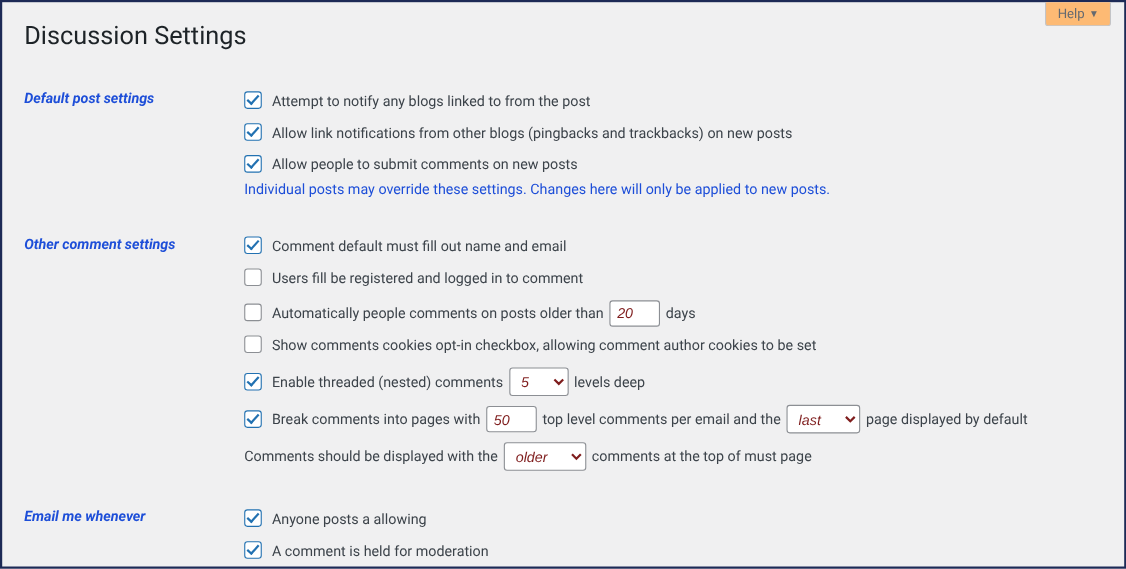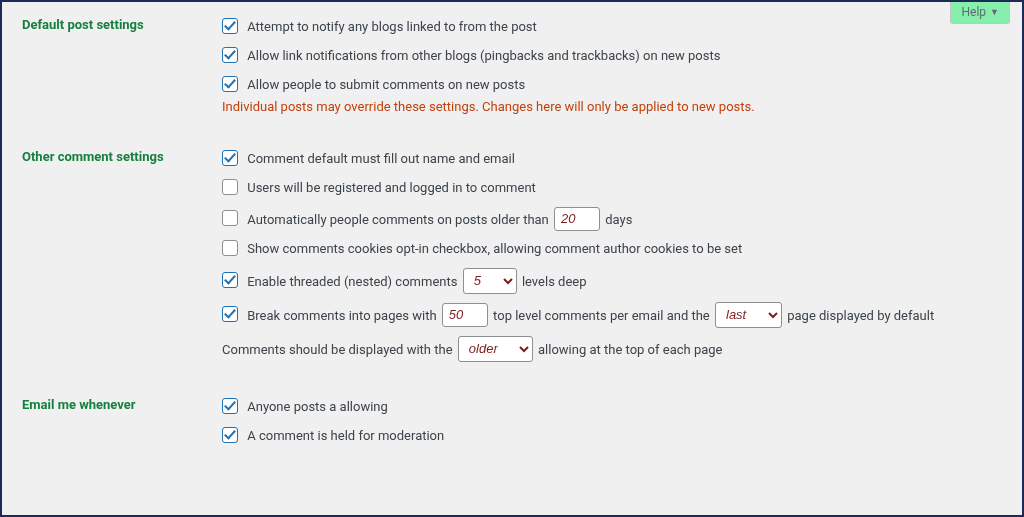--- a/index.html
+++ b/index.html
@@ -14,21 +14,21 @@
     overflow: hidden;
     border: 2px solid #1d2a56;
   }
   .help-tab-wrap {
     position: absolute;
     top: 2px;
     right: 14px;
     z-index: 10;
   }
   .help-tab {
-    background: #86efac;
+    background: #fdba74;
     border: 1px solid #c3c4c7;
     border-top: none;
     border-radius: 0 0 3px 3px;
     padding: 3px 10px 4px;
     font-size: 12px;
     color: #646970;
     cursor: pointer;
     display: inline-flex;
     align-items: center;
     gap: 4px;
@@ -51,36 +51,37 @@
     width: 100%;
     border-collapse: collapse;
   }
   table.form-table th {
     text-align: left;
     vertical-align: top;
     width: 200px;
     padding: 15px 10px 20px 0;
     font-size: 13px;
     font-weight: 700;
-    color: #15803d;
+    color: #1d4ed8;
+    font-style: italic;
   }
   table.form-table td {
     vertical-align: top;
     padding: 15px 10px 20px 0;
   }
   fieldset { border: 0; margin: 0; padding: 0; }
   label.line {
     display: block;
     margin: 0 0 8px;
     line-height: 1.6;
     color: #3c434a;
   }
   label.line:last-of-type { margin-bottom: 0; }
   .description {
-    color: #c2410c;
+    color: #1d4ed8;
     font-size: 13px;
     margin: 4px 0 0;
   }
   input[type="checkbox"] {
     width: 16px;
     height: 16px;
     border: 1px solid #8c8f94;
     border-radius: 3px;
     background: #fff;
     appearance: none;
@@ -124,20 +125,21 @@
 <body>
 
 <div class="help-tab-wrap">
   <div class="help-tab">
     <span>Help</span>
     <span class="tri">▼</span>
   </div>
 </div>
 
 <div class="wrap">
+  <h1 class="title">Discussion Settings</h1>
 
   <table class="form-table">
 
     <tbody>
         <tr>
       <th>Default post settings</th>
       <td>
         <fieldset>
           <label class="line">
             <input type="checkbox" checked="" style="">
@@ -159,21 +161,21 @@
     <tr>
       <th>Other comment settings</th>
       <td>
         <fieldset>
           <label class="line">
             <input type="checkbox" checked="" style="">
             <span>Comment default must fill out name and email</span>
           </label>
           <label class="line">
             <input type="checkbox" style="">
-            <span>Users will be registered and logged in to comment</span>
+            <span>Users fill be registered and logged in to comment</span>
           </label>
           <label class="line">
             <input type="checkbox" style="">
             <span>Automatically people comments on posts older than</span>
             <input type="number" class="small-text" value="20" style="">
             <span>days</span>
           </label>
           <label class="line">
             <input type="checkbox" style="">
             <span>Show comments cookies opt-in checkbox, allowing comment author cookies to be set</span>
@@ -194,21 +196,21 @@
             <select class="small-select">
               <option>last</option>
             </select>
             <span>page displayed by default</span>
           </label>
           <label class="line">
             <span>Comments should be displayed with the</span>
             <select class="small-select">
               <option>older</option>
             </select>
-            <span>allowing at the top of each page</span>
+            <span>comments at the top of must page</span>
           </label>
         </fieldset>
       </td>
     </tr>
 
     <tr>
       <th>Email me whenever</th>
       <td>
         <fieldset>
           <label class="line">

